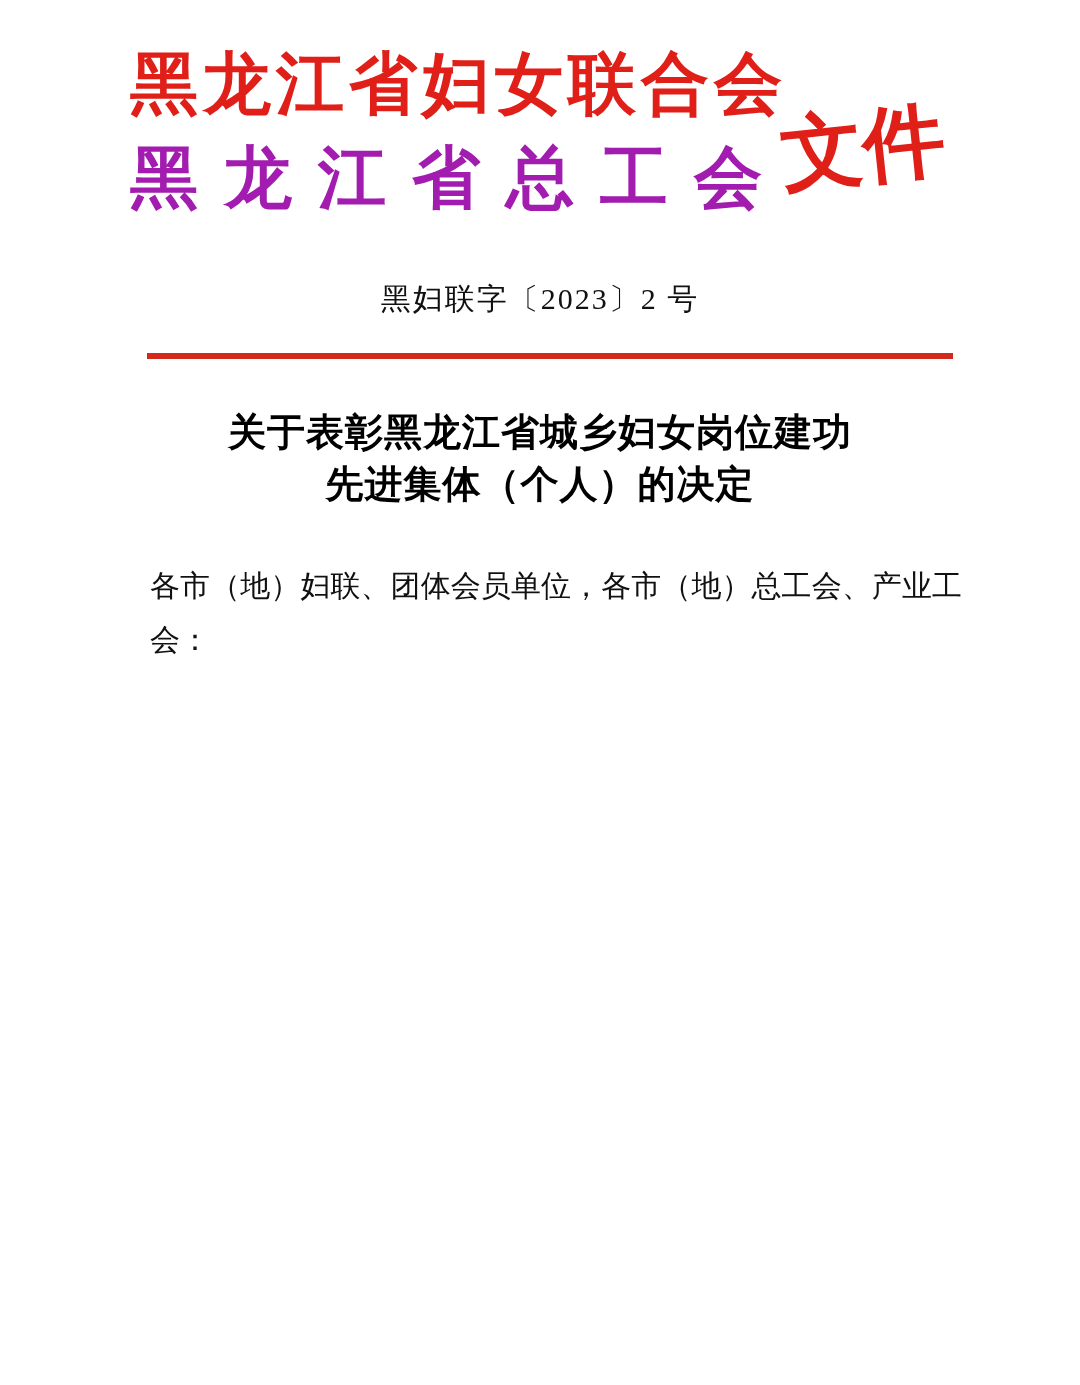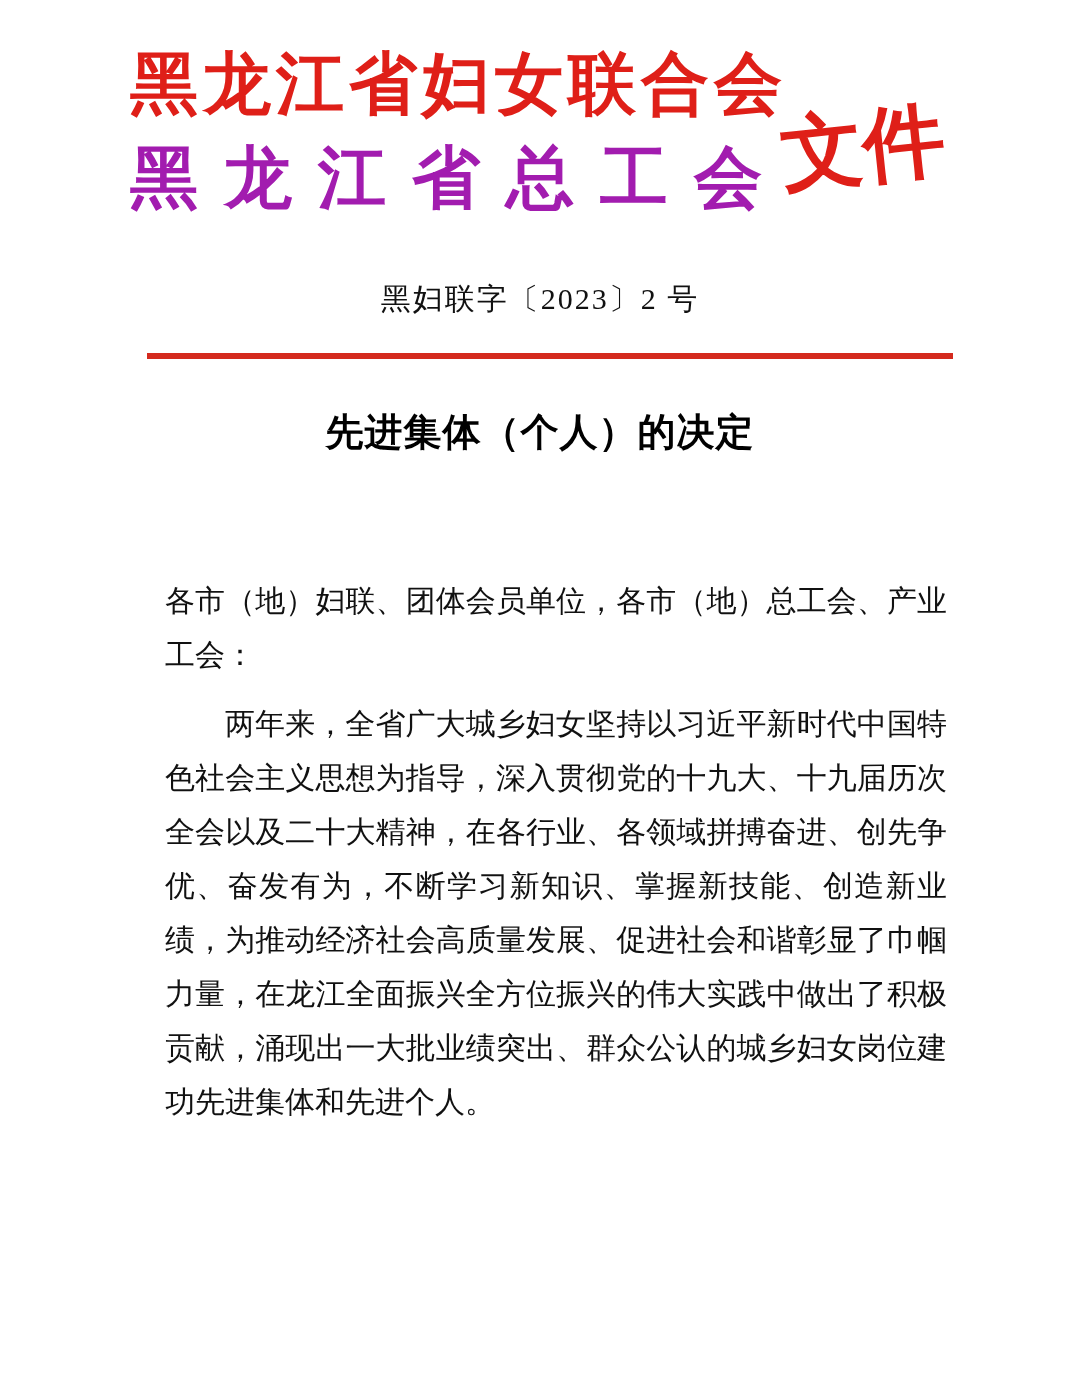--- a/index.html
+++ b/index.html
@@ -93,21 +93,21 @@
     left: 150px;
     top: 559px;
     width: 812px;
     font-size: 30px;
     line-height: 54px;
     color: #111111;
     text-align: justify;
     text-justify: inter-ideograph;
   }
   .doc-body p {
-    margin: 15px;
+    margin: 0;
     padding: 0;
   }
   .doc-body p.indent {
     text-indent: 60px;
   }
   
   .page-number {
     position: absolute;
     left: 0;
     top: 1286px;
@@ -127,23 +127,23 @@
 
   <div class="org-line2">黑龙江省总工会</div>
 
   <div class="doc-type-label">文件</div>
 
   <div class="ref-number">黑妇联字〔2023〕2 号</div>
 
   <div class="red-rule"></div>
 
   <h1 class="doc-title">
+    <span>关于表彰黑龙江省城乡妇女岗位建功</span>
     <span>先进集体（个人）的决定</span>
   </h1>
 
   <div class="doc-body">
     <p>各市（地）妇联、团体会员单位，各市（地）总工会、产业工会：</p>
-    <p class="indent">两年来，全省广大城乡妇女坚持以习近平新时代中国特色社会主义思想为指导，深入贯彻党的十九大、十九届历次全会以及二十大精神，在各行业、各领域拼搏奋进、创先争优、奋发有为，不断学习新知识、掌握新技能、创造新业绩，为推动经济社会高质量发展、促进社会和谐彰显了巾帼力量，在龙江全面振兴全方位振兴的伟大实践中做出了积极贡献，涌现出一大批业绩突出、群众公认的城乡妇女岗位建功先进集体和先进个人。</p>
   </div>
 
   <div class="page-number">1</div>
 
 </div>
 
 </body></html>

